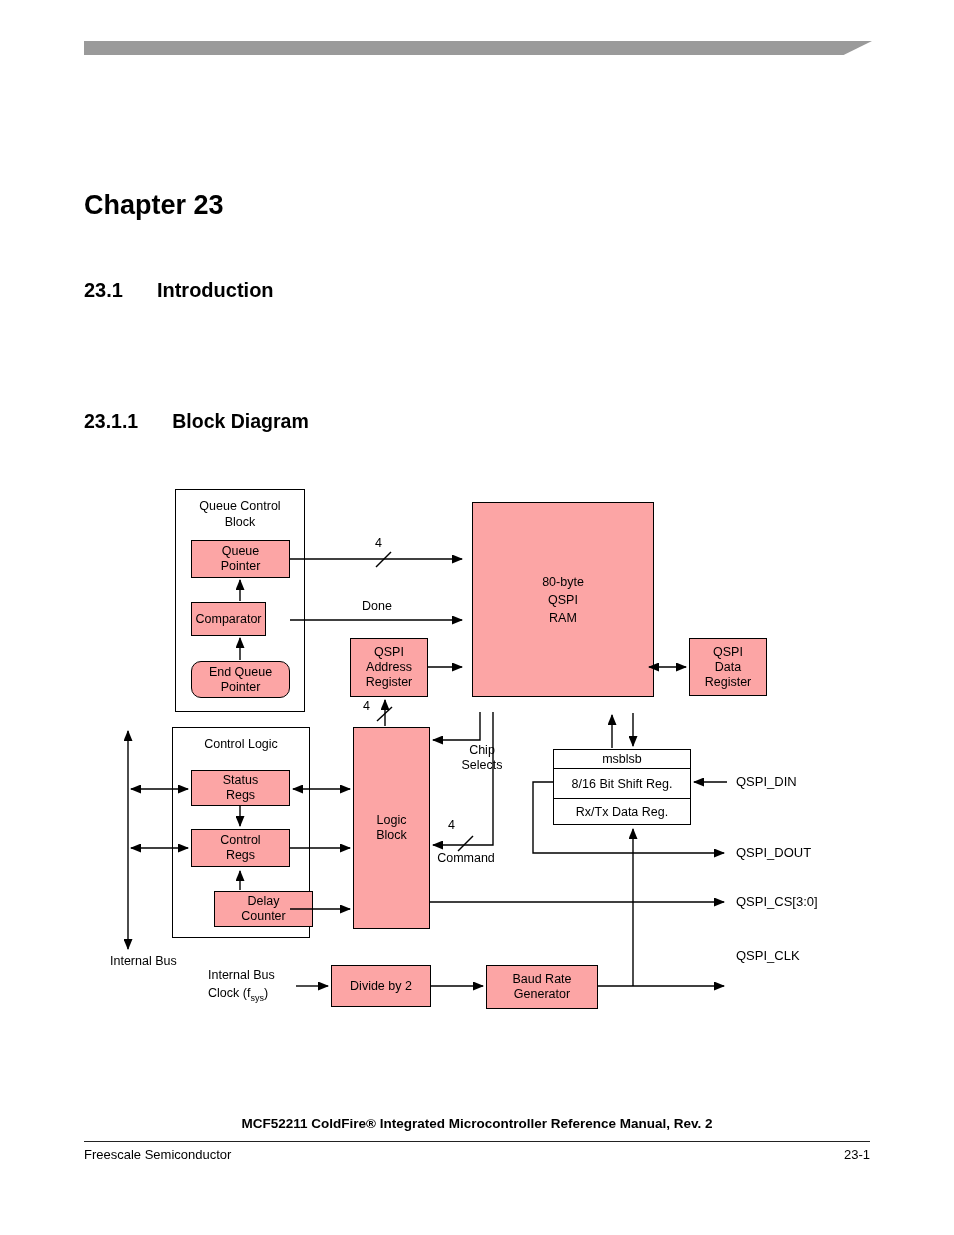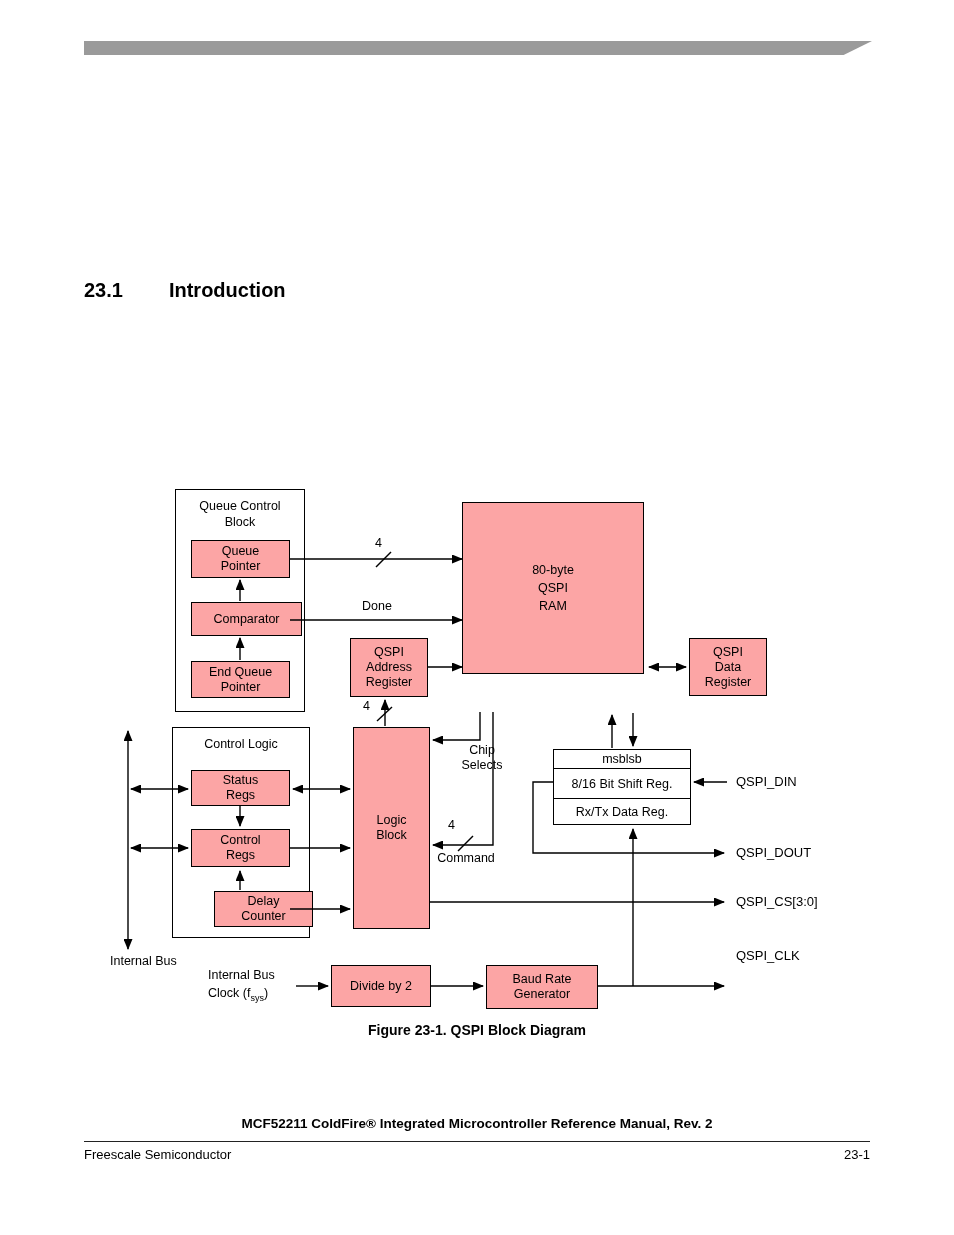--- a/index.html
+++ b/index.html
@@ -11,21 +11,21 @@
   .abs{position:absolute;}
   .prelines{white-space:pre-line;}
   
   #header-bar{left:84px;top:41px;width:788px;height:14px;
     clip-path:polygon(0 0,100% 0,96.4% 100%,0 100%);}
   
   #chapter{left:84px;top:190px;font-size:27px;font-weight:bold;line-height:30px;}
   .h2{left:84px;font-weight:bold;}
   #sec1{top:279px;font-size:20px;}
   #sec2{top:410px;font-size:19.5px;}
-  .h2 .t{margin-left:46px;}
+  .h2 .t{margin-left:34px;}
   
   .box{position:absolute;border:1.5px solid #000;background:#fca5a5;
     display:flex;align-items:center;justify-content:center;text-align:center;
     font-size:12.5px;line-height:15px;box-sizing:border-box;}
   .outer{background:transparent;align-items:flex-start;padding-top:8px;line-height:16px;}
   .ramlabel{line-height:18px;}
   
   #shift-stack{left:553px;top:749px;width:138px;border:1.5px solid #000;
     background:#fff;box-sizing:border-box;}
   #shift-stack .row{box-sizing:border-box;display:flex;align-items:center;
@@ -47,41 +47,45 @@
   #connectors{position:absolute;left:0;top:0;pointer-events:none;}
 </style>
 </head>
 <body>
 
 <div id="page">
 
   <div id="header-bar" class="abs" style="background: rgb(154, 154, 154);"></div>
 
   <div id="chapter" class="abs">
+    <div>Chapter 23</div>
   </div>
 
   <div id="sec1" class="abs h2">
     <span>23.1</span><span class="t">Introduction</span>
   </div>
 
+  <div id="sec2" class="abs h2">
+    <span>23.1.1</span><span class="t">Block Diagram</span>
+  </div>
 
   <div>
 
     <div class="box outer prelines" style="left:175px;top:489px;width:130px;height:223px;">Queue Control
 Block</div>
 
     <div class="box prelines" style="left:191px;top:540px;width:99px;height:38px;">Queue
 Pointer</div>
 
-    <div class="box" style="left:191px;top:602px;width:111px;height:34px;">Comparator</div>
-
-    <div class="box prelines" style="left:191px;top:661px;width:99px;height:37px;">End Queue
+    <div class="box" style="left:191px;top:602px;width:75px;height:34px;">Comparator</div>
+
+    <div class="box prelines" style="left:191px;top:661px;width:99px;height:37px;border-radius:10px;">End Queue
 Pointer</div>
 
-    <div class="box prelines ramlabel" style="left:462px;top:502px;width:182px;height:172px;">80-byte
+    <div class="box prelines ramlabel" style="left:472px;top:502px;width:182px;height:195px;">80-byte
 QSPI
 RAM</div>
 
     <div class="box prelines" style="left:350px;top:638px;width:78px;height:59px;">QSPI
 Address
 Register</div>
 
     <div class="box prelines" style="left:689px;top:638px;width:78px;height:58px;">QSPI
 Data
 Register</div>
@@ -190,20 +194,19 @@
 
         <line x1="296" y1="986" x2="328" y2="986" marker-end="url(#ah)"></line>
         <line x1="431" y1="986" x2="483" y2="986" marker-end="url(#ah)"></line>
         <line x1="598" y1="986" x2="724" y2="986" marker-end="url(#ah)"></line>
         <line x1="633" y1="986" x2="633" y2="829" marker-end="url(#ah)"></line>
       </g>
     </svg>
 
   </div>
 
-  <div id="caption" class="abs">Figure 23-1. QSPI Block Diagram</div>
 
   <div id="footer-title" class="abs">MCF52211 ColdFire® Integrated Microcontroller Reference Manual, Rev. 2</div>
   <div id="footer-rule" class="abs"></div>
   <div id="footer-company" class="abs">Freescale Semiconductor</div>
   <div id="footer-page" class="abs">23-1</div>
 
 </div>
 
 </body></html>

